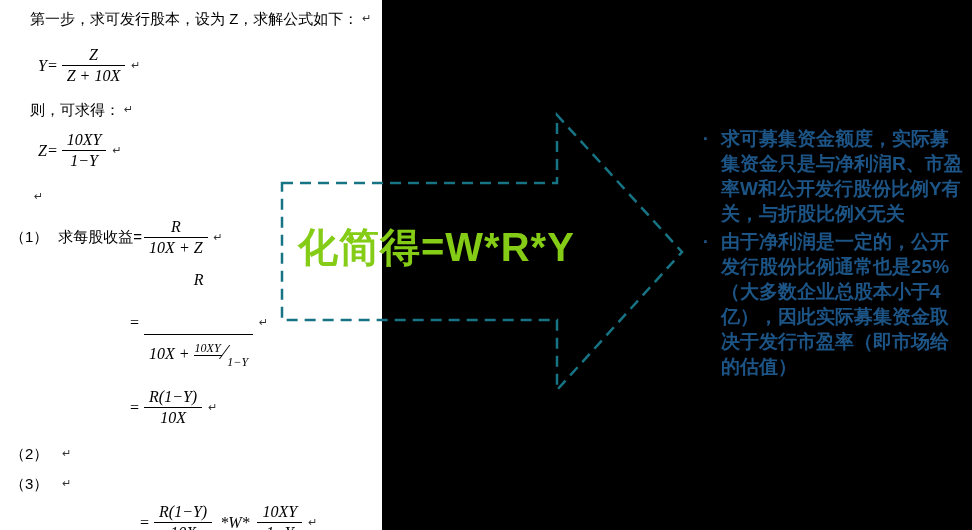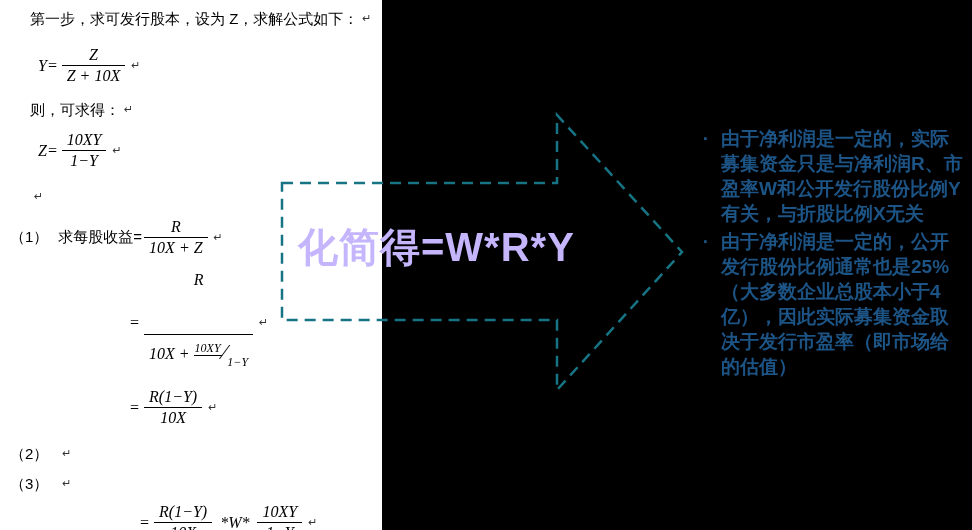--- a/index.html
+++ b/index.html
@@ -65,21 +65,21 @@
 
   
   .arrow-svg {
     position: absolute; left: 0; top: 0;
     width: 972px; height: 530px;
     pointer-events: none;
   }
   .arrow-label {
     position: absolute; left: 298px; top: 220px;
     font-size: 40px; font-weight: bold;
-    color: #c4b5fd;
+    color: #84cc16;
     white-space: nowrap;
     font-family: "Liberation Sans", sans-serif;
     letter-spacing: 1px;
   }
 
   
   .bullets {
     position: absolute; left: 700px; top: 126px;
     width: 266px;
     color: #1d5486;
@@ -183,19 +183,19 @@
 
 <svg class="arrow-svg" width="972" height="530" viewBox="0 0 972 530" xmlns="http://www.w3.org/2000/svg">
   <polygon points="282,183 557,183 557,115 682,252 557,390 557,320 282,320" fill="none" stroke="#177484" stroke-width="2.5" stroke-dasharray="11 7"></polygon>
 </svg>
 
 <div class="arrow-label">化简得=W*R*Y</div>
 
 <div class="bullets">
   <div class="bullet">
     <span class="dot">·</span>
-    <span>由于净利润是一定的，实际募集资金只是与净利润R、市盈率W和公开发行股份比例Y有关，与折股比例X无关</span>
+    <span>求可募集资金额度，实际募集资金只是与净利润R、市盈率W和公开发行股份比例Y有关，与折股比例X无关</span>
   </div>
   <div class="bullet">
     <span class="dot">·</span>
     <span>由于净利润是一定的，公开发行股份比例通常也是25%（大多数企业总股本小于4亿），因此实际募集资金取决于发行市盈率（即市场给的估值）</span>
   </div>
 </div>
 
 </body></html>

